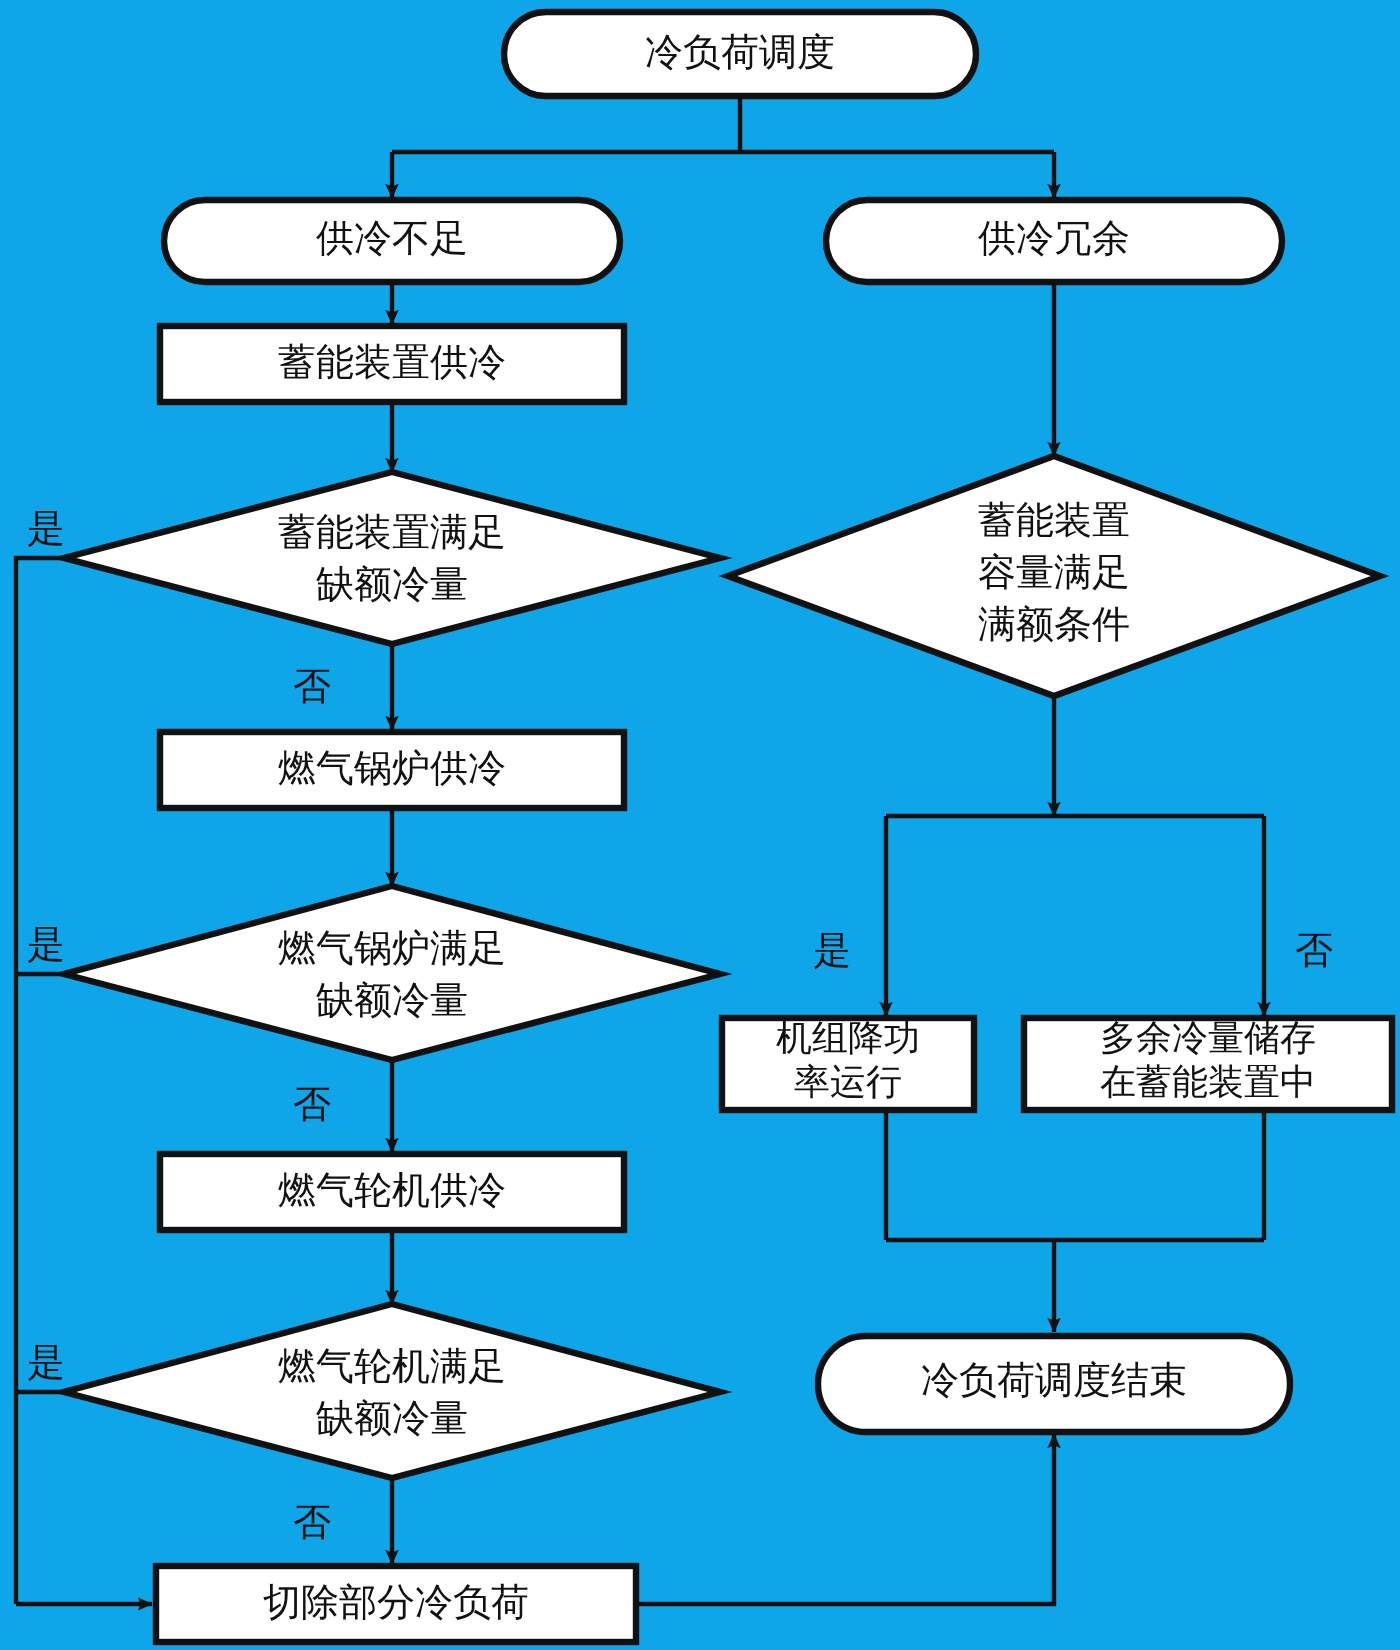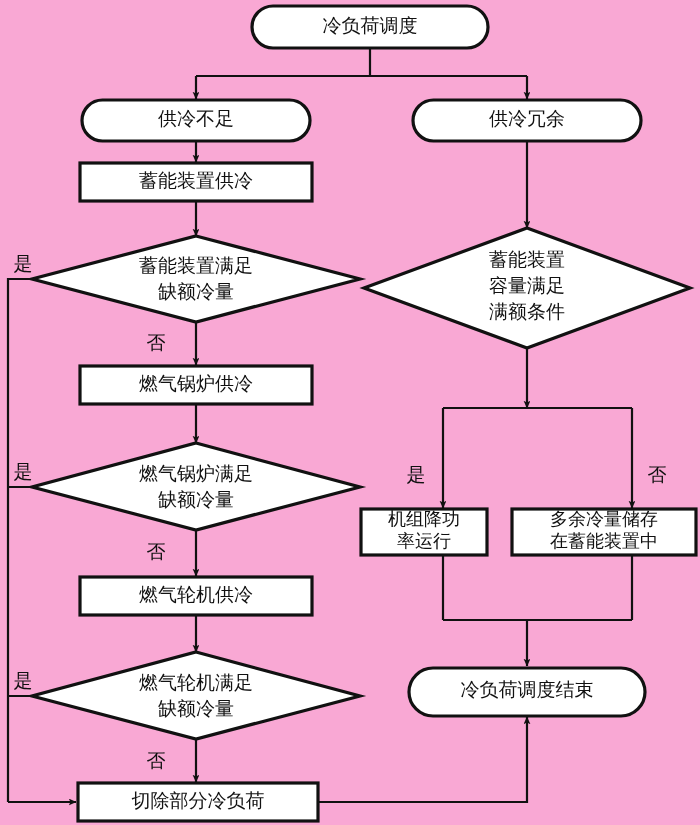--- a/index.html
+++ b/index.html
@@ -1,19 +1,19 @@
 <!DOCTYPE html>
 <html><head>
 <meta charset="utf-8">
 <title>Flowchart</title>
 <style>
   html,body{margin:0;padding:0;background:#ffffff;}
   body{width:700px;height:825px;overflow:hidden;
        font-family:"Liberation Serif","DejaVu Serif",serif;}
-  #chart-root{position:relative;width:700px;height:825px;background:#f9a8d4;}
+  #chart-root{position:relative;width:700px;height:825px;background:#0ea5e9;}
   svg{display:block;}
   .node-text{font-family:"Liberation Serif","DejaVu Serif",serif;
              font-size:19px;fill:#111111;text-anchor:middle;dominant-baseline:middle;}
   .node-text.small{font-size:18px;}
   .edge-label{font-family:"Liberation Serif","DejaVu Serif",serif;
               font-size:19px;fill:#111111;text-anchor:middle;dominant-baseline:middle;}
   .shape-stroke{fill:#ffffff;stroke:#111111;stroke-width:3.2;}
   .flow-line{stroke:#111111;stroke-width:2.2;fill:none;}
 </style>
 </head>

